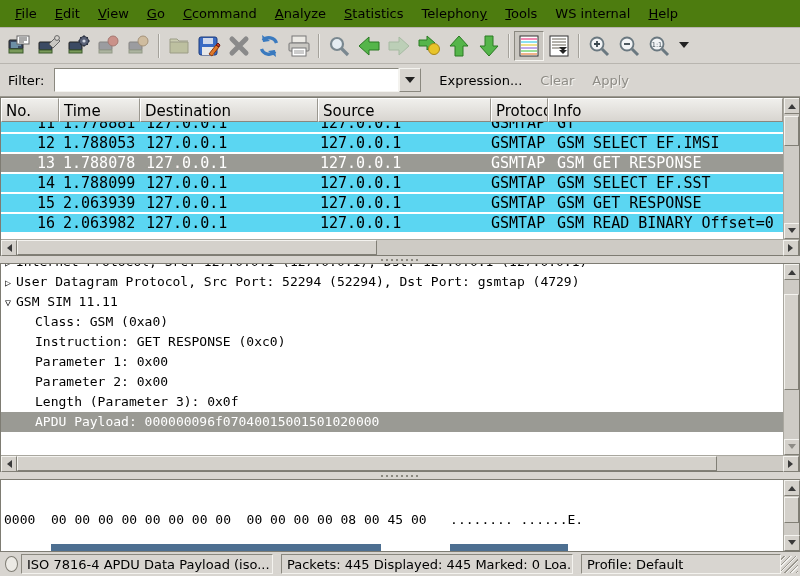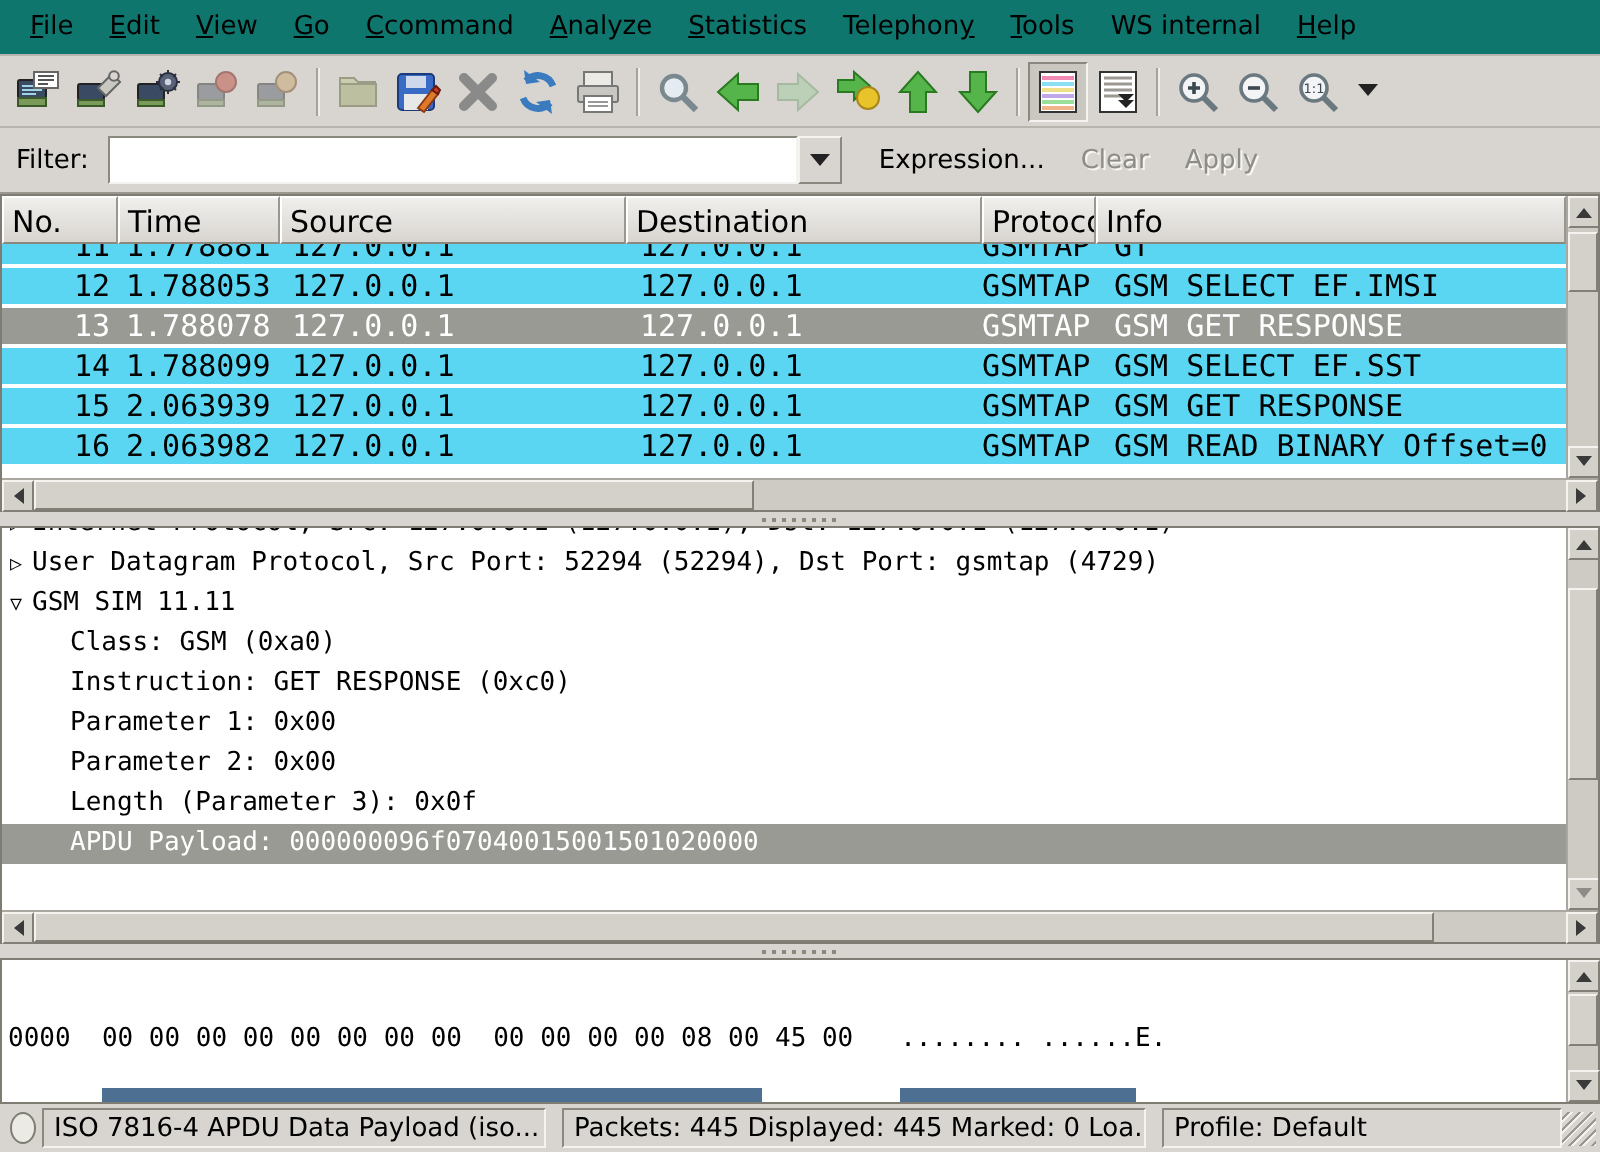--- a/index.html
+++ b/index.html
@@ -1,20 +1,20 @@
 <!DOCTYPE html>
 <html><head>
 <meta charset="utf-8">
 <style>
   * { margin:0; padding:0; box-sizing:border-box; }
   html,body { width:800px; height:576px; overflow:hidden; }
   body { font-family:"DejaVu Sans", sans-serif; font-size:13px; background:#d8d5d0; color:#000; }
 
   
-  .menubar { height:28px; display:flex; align-items:center; padding:0 6px; background:#0f766e; border-bottom:1px solid #b8b5af; }
+  .menubar { height:28px; display:flex; align-items:center; padding:0 6px; background:#4d7c0f; border-bottom:1px solid #b8b5af; }
   .menu-item { padding:4px 9px; cursor:default; white-space:nowrap; }
   .menu-item .mn { text-decoration:underline; }
 
   
   .toolbar { height:36px; display:flex; align-items:center; padding:0 4px; background:#d8d5d0; border-bottom:1px solid #b8b5af; }
   .tbtn { width:30px; height:30px; display:flex; align-items:center; justify-content:center; border:1px solid transparent; }
   .tbtn.pressed { background:#cac7c1; border:1px solid #8a887f; border-right-color:#f4f3ef; border-bottom-color:#f4f3ef; }
   .tsep { width:2px; height:24px; margin:0 4px; border-left:1px solid #a5a29b; border-right:1px solid #efeeeb; }
   .dim { opacity:.45; }
   .half { opacity:.55; }
@@ -288,22 +288,22 @@
     <span class="flink disabled">Apply</span>
   </div>
 </div>
 
 <div class="pane pkt-pane">
   <div class="pkt-main">
     <div class="pkt-cols">
       <div class="hdr-row">
         <div class="hdr-cell no">No.</div>
         <div class="hdr-cell time">Time</div>
+        <div class="hdr-cell dst">Destination</div>
         <div class="hdr-cell src">Source</div>
-        <div class="hdr-cell dst">Destination</div>
         <div class="hdr-cell proto">Protocol</div>
         <div class="hdr-cell info">Info</div>
       </div>
       <div class="clip10">
         <div class="prow udp">
           <span class="c no">11</span>
             <span class="c time">1.778881</span>
             <span class="c src">127.0.0.1</span>
             <span class="c dst">127.0.0.1</span>
             <span class="c proto">GSMTAP</span>

